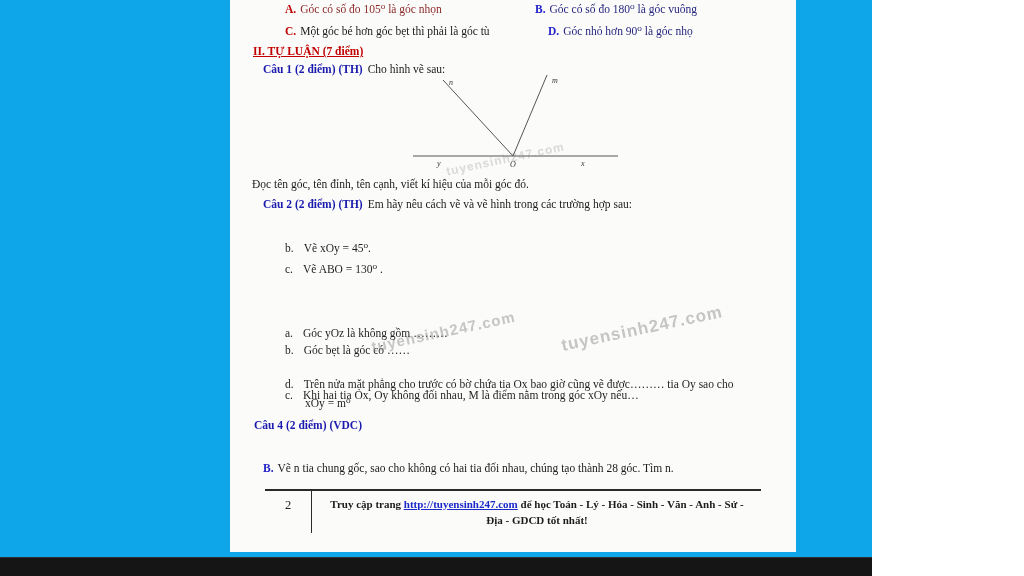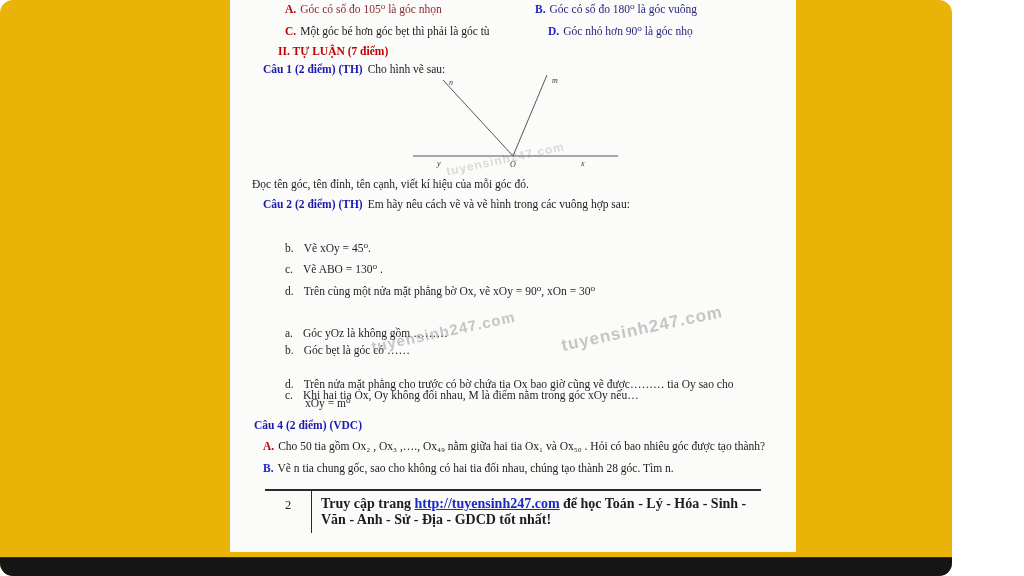--- a/index.html
+++ b/index.html
@@ -1,18 +1,18 @@
 <!DOCTYPE html>
 <html><head>
 <meta charset="utf-8">
 <style>
   html,body{margin:0;padding:0;}
   .stage{
-    position:relative;width:952px;height:576px;background:#eab308;
-    overflow:hidden;font-family:"Liberation Serif","DejaVu Serif",serif;border-radius:13px;
+    position:relative;width:872px;height:576px;background:#0ea5e9;
+    overflow:hidden;font-family:"Liberation Serif","DejaVu Serif",serif;
   }
   .page{
     position:absolute;left:230px;top:0;width:566px;height:552px;
     background:#fbfbfa;color:#1b1b1b;font-size:11.5px;line-height:14px;
   }
   .abs{position:absolute;white-space:nowrap;}
   .ltr{font-weight:bold;margin-right:4px;}
   .red{color:#c00000;}
   .blue{color:#2323c8;}
   .dred{color:#8c2a2a;}
@@ -34,21 +34,21 @@
   .wm3{font-size:12px;color:rgba(140,140,140,0.3);}
   .footer{
     position:absolute;left:35px;top:489px;width:496px;
     border-top:2px solid #2a2a2a;display:flex;
   }
   .footer-num{
     width:46px;text-align:center;padding-top:7px;font-size:12.5px;color:#222;
   }
   .footer-body{
     border-left:1.5px solid #2a2a2a;padding:5px 0 5px 9px;width:432px;
-    font-weight:bold;font-size:14px;line-height:16px;color:#1c1c1c;white-space:normal;
+    font-weight:bold;font-size:11px;line-height:16px;color:#1c1c1c;white-space:normal;text-align:center;
   }
   .footer-link{color:#1a28c8;text-decoration:underline;cursor:pointer;}
   .bottom-bar{
     position:absolute;left:0;top:557px;width:1024px;height:19px;
     background:#151515;border-top:1px solid #2f2f2f;
   }
 </style>
 </head>
 <body>
 
@@ -62,21 +62,21 @@
     <div class="abs" style="left:305px;top:2px;">
       <span class="ltr blue">B.</span><span class="dblue">Góc có số đo 180⁰ là góc vuông</span>
     </div>
     <div class="abs" style="left:55px;top:24px;">
       <span class="ltr red">C.</span><span>Một góc bé hơn góc bẹt thì phải là góc tù</span>
     </div>
     <div class="abs" style="left:298px;top:24px;margin-left:20px;">
       <span class="ltr blue">D.</span><span class="dblue">Góc nhỏ hơn 90⁰  là góc nhọ</span>
     </div>
 
-    <div class="abs sec-title" style="left:48px;top:44px;">II. TỰ LUẬN (7 điểm)</div>
+    <div class="abs sec-title" style="left:23px;top:44px;text-decoration:underline;">II. TỰ LUẬN (7 điểm)</div>
 
     <div class="abs" style="left:33px;top:62px;">
       <span class="cau">Câu 1 (2 điểm) (TH)</span><span>Cho hình vẽ sau:</span>
     </div>
 
     <div class="figure">
       <svg width="212" height="98" viewBox="0 0 212 98">
         <line x1="3" y1="84" x2="208" y2="84" stroke="#555" stroke-width="1"></line>
         <line x1="103" y1="84" x2="33" y2="8" stroke="#555" stroke-width="1"></line>
         <line x1="103" y1="84" x2="137" y2="3" stroke="#555" stroke-width="1"></line>
@@ -84,50 +84,44 @@
         <text class="fig-label" x="142" y="11">m</text>
         <text class="fig-label" x="27" y="94">y</text>
         <text class="fig-label" x="171" y="94">x</text>
         <text class="fig-label" x="100" y="95">O</text>
       </svg>
     </div>
 
     <div class="abs" style="left:22px;top:177px;">Đọc tên góc, tên đỉnh, tên cạnh, viết kí hiệu của mỗi góc đó.</div>
 
     <div class="abs" style="left:33px;top:197px;">
-      <span class="cau">Câu 2 (2 điểm) (TH)</span><span>Em hãy nêu cách vẽ và vẽ hình trong các vuông hợp sau:</span>
+      <span class="cau">Câu 2 (2 điểm) (TH)</span><span>Em hãy nêu cách vẽ và vẽ hình trong các trường hợp sau:</span>
     </div>
     <div class="abs item" style="left:55px;top:241px;">
       <span class="marker">b.</span><span>Vẽ xOy = 45⁰.</span>
     </div>
     <div class="abs item" style="left:55px;top:262px;">
       <span class="marker">c.</span><span>Vẽ ABO = 130⁰ .</span>
-    </div>
-    <div class="abs item" style="left:55px;top:284px;">
-      <span class="marker">d.</span><span>Trên cùng một nửa mặt  phẳng bờ Ox, vẽ  xOy = 90⁰, xOn = 30⁰</span>
     </div>
 
     <div class="abs item" style="left:55px;top:326px;">
       <span class="marker">a.</span><span>Góc yOz là không gồm ………</span>
     </div>
     <div class="abs item" style="left:55px;top:343px;">
       <span class="marker">b.</span><span>Góc bẹt là góc có ……</span>
     </div>
     <div class="abs item" style="left:55px;top:360px;margin-top:28px;">
       <span class="marker">c.</span><span>Khi hai tia Ox, Oy không đối nhau, M là điểm nằm trong góc xOy nếu…</span>
     </div>
     <div class="abs item" style="left:55px;top:377px;">
       <span class="marker">d.</span><span>Trên nửa mặt phẳng cho trước có bờ chứa tia Ox bao giờ cũng vẽ được……… tia Oy sao cho</span>
     </div>
     <div class="abs item" style="left:75px;top:396px;">xOy = m⁰</div>
 
     <div class="abs cau" style="left:24px;top:418px;">Câu 4 (2 điểm) (VDC)</div>
-    <div class="abs" style="left:33px;top:439px;">
-      <span class="ltr red">A.</span><span>Cho 50 tia gồm Ox₂ , Ox₃ ,…., Ox₄₉ nằm giữa hai tia Ox₁ và Ox₅₀ . Hỏi có bao nhiêu góc được tạo thành?</span>
-    </div>
     <div class="abs" style="left:33px;top:461px;">
       <span class="ltr blue">B.</span><span>Vẽ n tia chung gốc, sao cho không có hai tia đối nhau, chúng tạo thành 28 góc. Tìm n.</span>
     </div>
 
     <div class="footer">
       <div class="footer-num">2</div>
       <div class="footer-body">
         <span>Truy cập trang </span><span class="footer-link">http://tuyensinh247.com</span><span> để học Toán - Lý - Hóa - Sinh - Văn - Anh - Sử - Địa - GDCD tốt nhất!</span>
       </div>
     </div>

